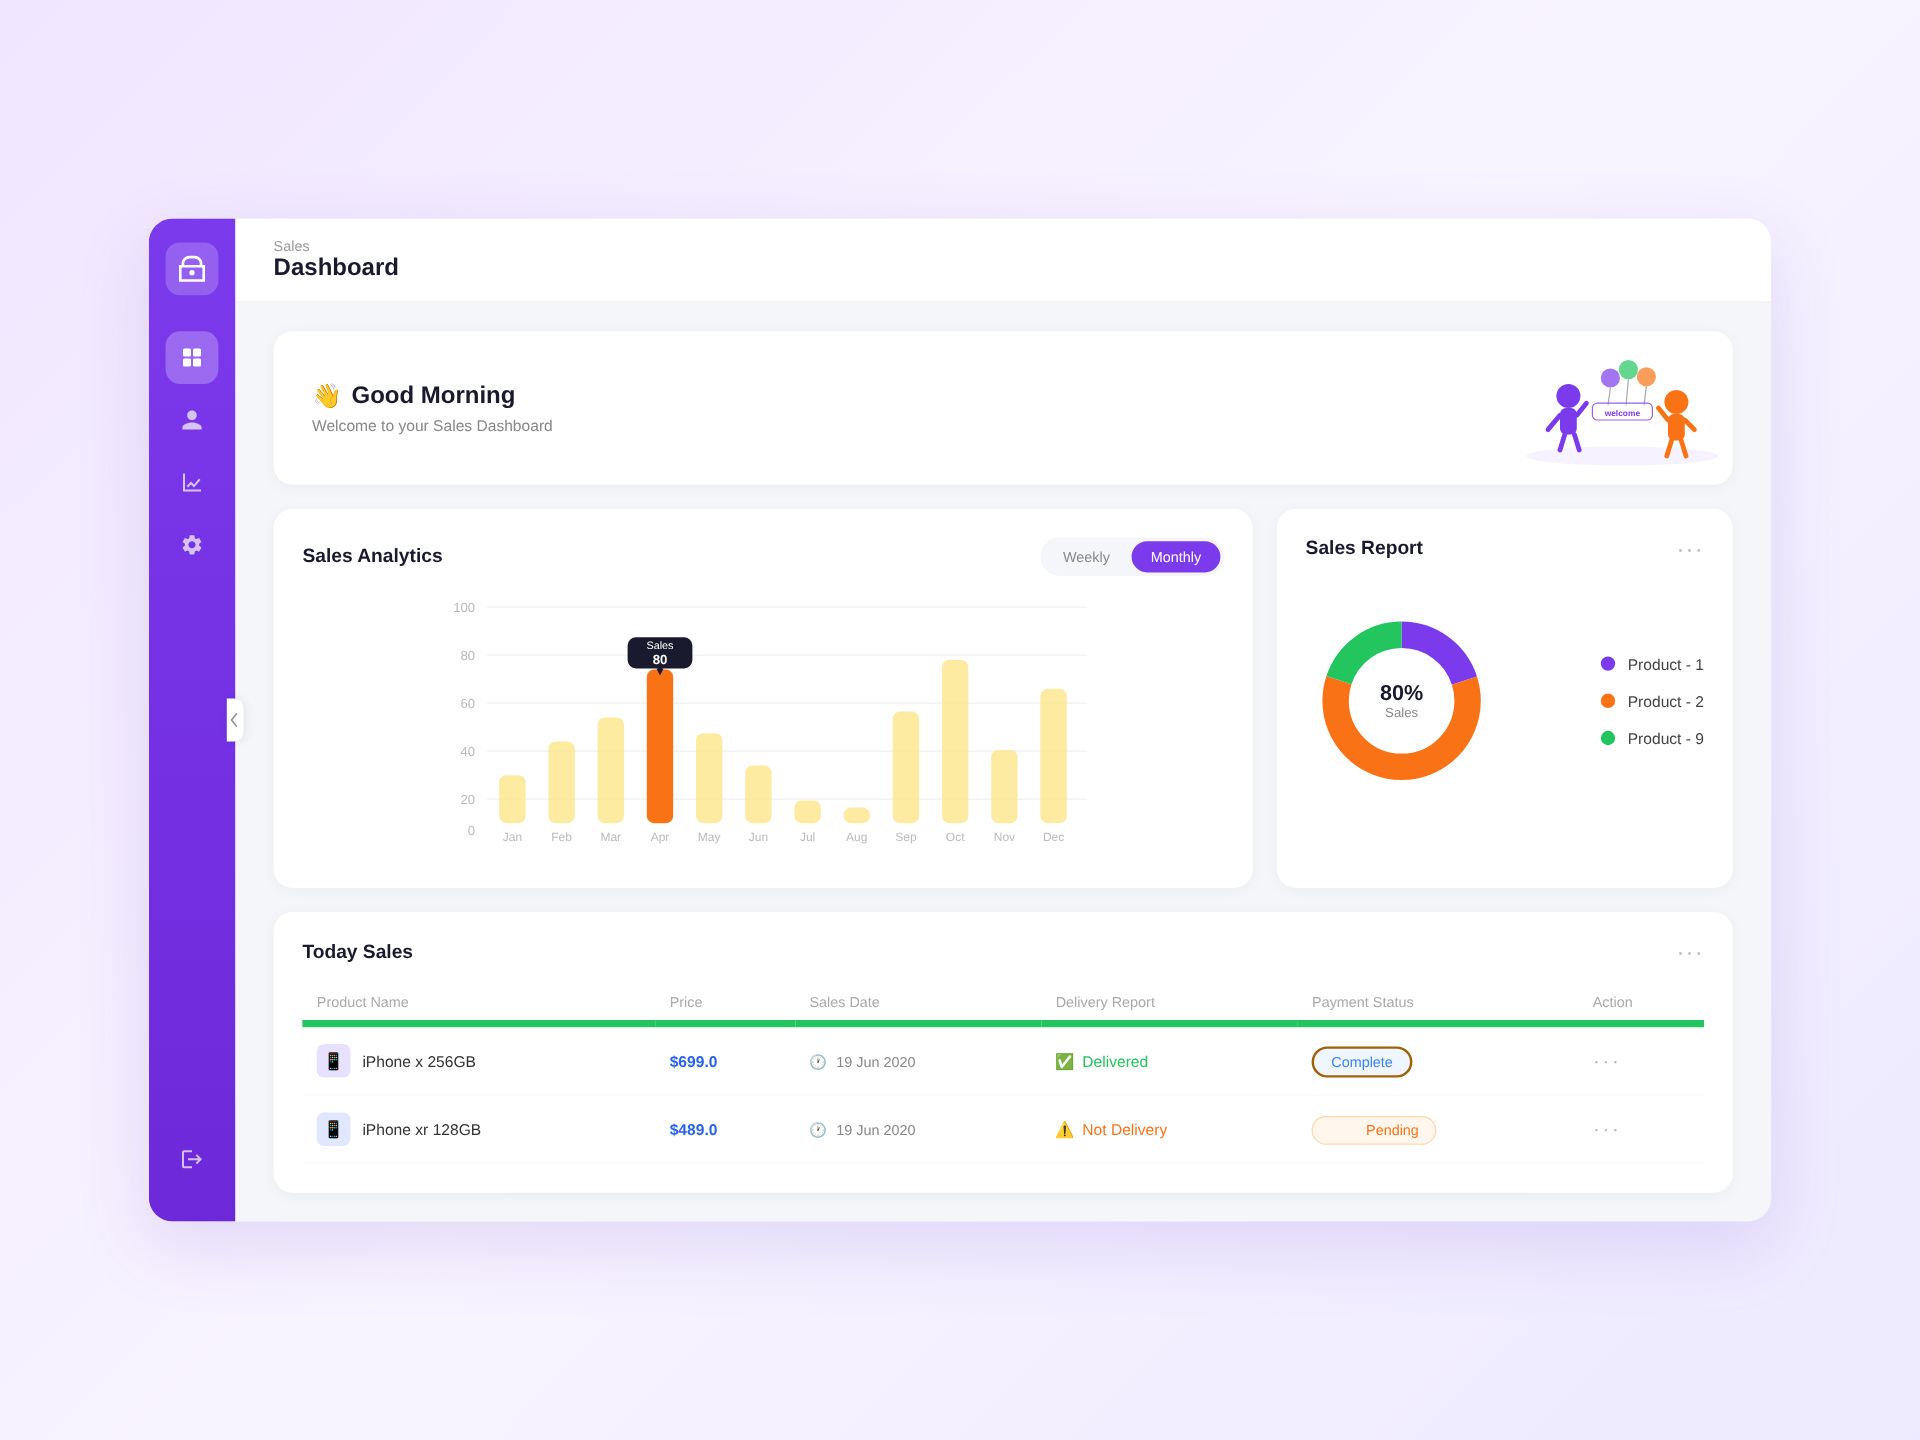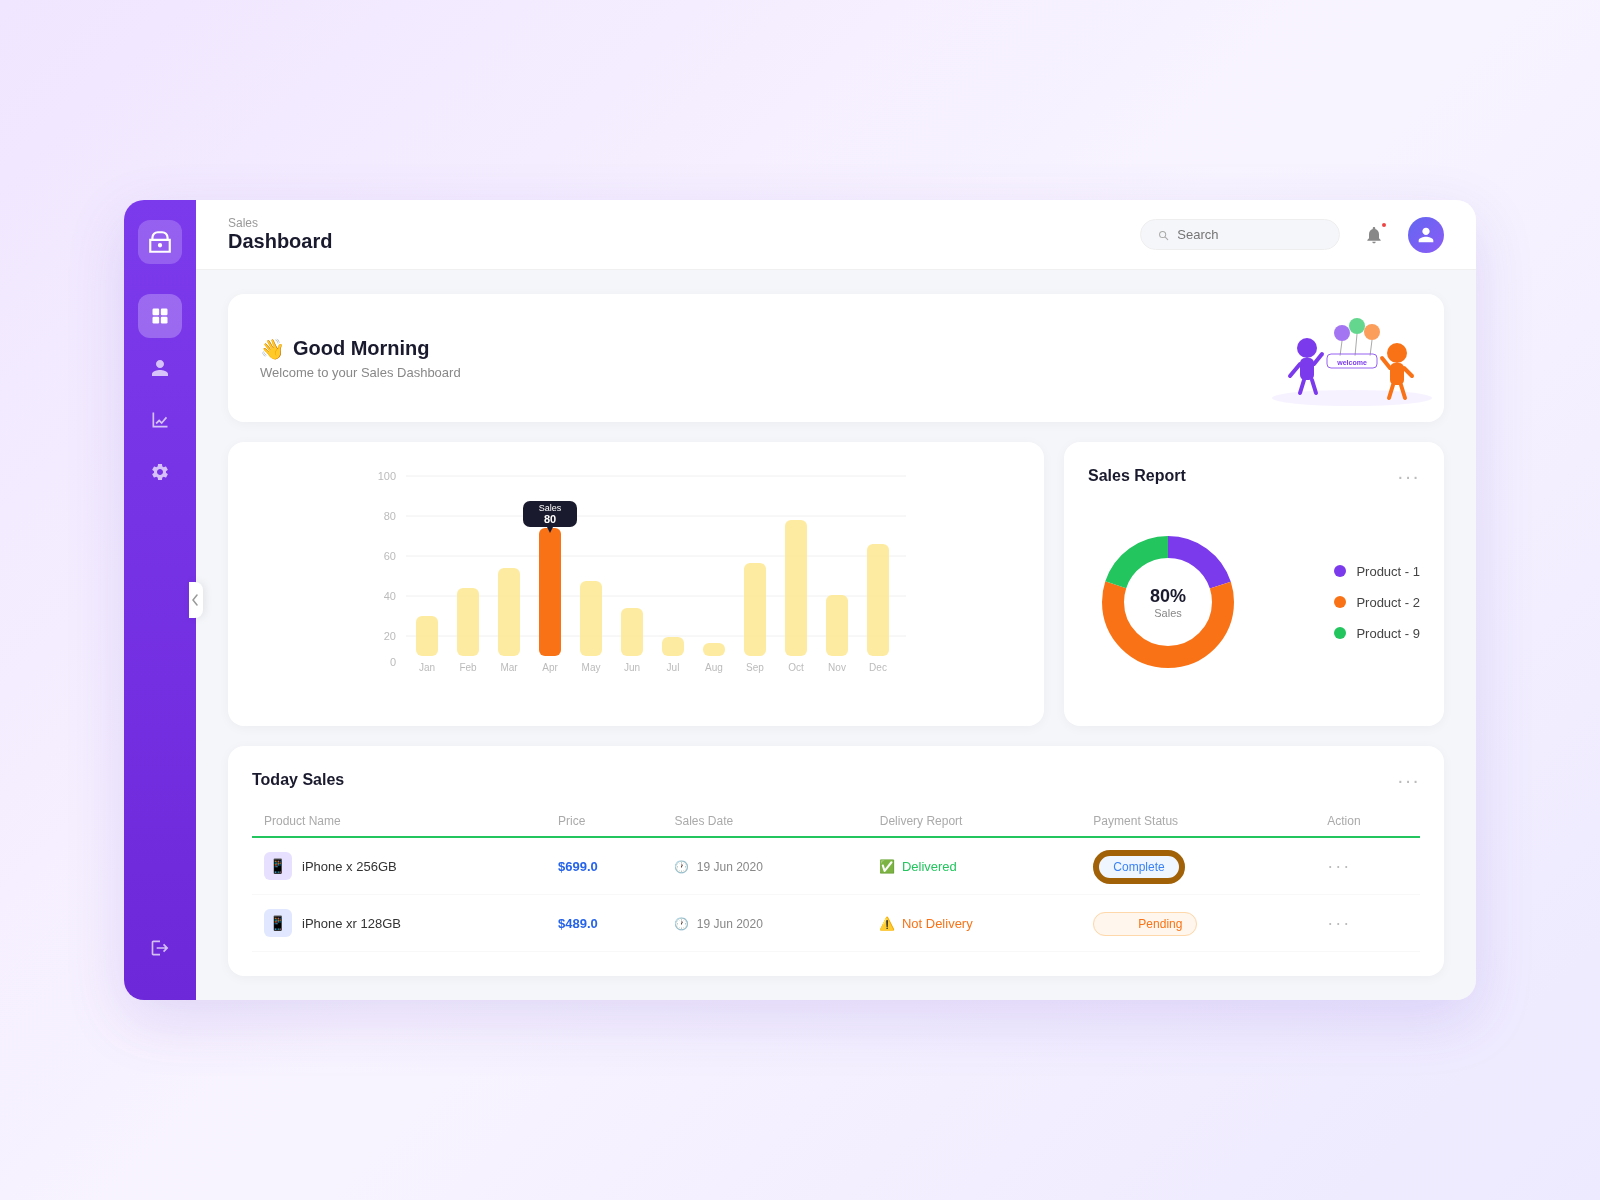--- a/index.html
+++ b/index.html
@@ -324,21 +324,21 @@
     table {
       width: 100%;
       border-collapse: collapse;
     }
     thead th {
       font-size: 12px;
       color: #aaa;
       font-weight: 500;
       text-align: left;
       padding: 8px 12px;
-      border-bottom: 2px solid #22c55e;
+      border-bottom: 6px solid #22c55e;
     }
     tbody tr { border-bottom: 1px solid #f8f8f8; }
     tbody td {
       padding: 14px 12px;
       font-size: 13px;
       color: #333;
       vertical-align: middle;
     }
     .product-cell {
       display: flex;
@@ -361,21 +361,21 @@
     .not-delivered-cell { display: flex; align-items: center; gap: 6px; color: #f97316; font-size: 13px; }
     .badge {
       padding: 4px 14px;
       border-radius: 20px;
       font-size: 12px;
       font-weight: 500;
     }
     .badge-complete {
       background: #eff6ff;
       color: #3b82f6;
-      border: 6px solid #a16207;
+      border: 2px solid #a16207;
     }
     .badge-pending {
       background: #fff7ed;
       color: #f97316;
       border: 1px solid #fed7aa;
       padding-left: 44px;
     }
     .action-dots {
       color: #bbb;
       font-size: 18px;
@@ -433,39 +433,20 @@
     </div>
   </nav>
 
   <div class="main">
 
     <header class="header">
       <div class="header-title-group">
         <div class="header-subtitle">Sales</div>
         <div class="header-title">Dashboard</div>
       </div>
-      <div class="header-right">
-        <div class="search-box">
-          <svg width="14" height="14" viewBox="0 0 24 24" fill="#aaa">
-            <path d="M21 21l-4.35-4.35M17 11A6 6 0 105 11a6 6 0 0012 0z" stroke="#aaa" stroke-width="2" fill="none" stroke-linecap="round"></path>
-          </svg>
-          <input type="text" placeholder="Search" style="">
-        </div>
-        <div class="notif-btn">
-          <svg width="20" height="20" viewBox="0 0 24 24" fill="#888">
-            <path d="M12 22c1.1 0 2-.9 2-2h-4c0 1.1.9 2 2 2zm6-6v-5c0-3.07-1.64-5.64-4.5-6.32V4c0-.83-.67-1.5-1.5-1.5s-1.5.67-1.5 1.5v.68C7.63 5.36 6 7.92 6 11v5l-2 2v1h16v-1l-2-2z"></path>
-          </svg>
-          <div class="notif-dot"></div>
-        </div>
-        <div class="avatar">
-          <svg width="22" height="22" viewBox="0 0 24 24" fill="white">
-            <path d="M12 12c2.21 0 4-1.79 4-4s-1.79-4-4-4-4 1.79-4 4 1.79 4 4 4zm0 2c-2.67 0-8 1.34-8 4v2h16v-2c0-2.66-5.33-4-8-4z"></path>
-          </svg>
-        </div>
-      </div>
     </header>
 
     <div class="content">
 
       <div class="welcome-banner">
         <div class="welcome-text-group">
           <div class="welcome-greeting">
             <span>👋</span>
             <span>Good Morning</span>
           </div>
@@ -499,20 +480,27 @@
 
             <rect x="75" y="36" width="50" height="14" rx="4" fill="#fff7" stroke="#7c3aed" stroke-width="1" opacity="0.8"></rect>
             <text x="100" y="47" text-anchor="middle" font-size="7" fill="#7c3aed" font-family="Arial" font-weight="bold">welcome</text>
           </svg>
         </div>
       </div>
 
       <div class="charts-row">
 
         <div class="card">
+          <div class="card-header">
+            <span class="card-title">Sales Analytics</span>
+            <div class="toggle-group">
+              <button class="toggle-btn">Weekly</button>
+              <button class="toggle-btn active">Monthly</button>
+            </div>
+          </div>
           <div class="bar-chart-area">
             <svg class="bar-chart-svg" viewBox="0 0 540 220">
 
               <line x1="40" y1="10" x2="540" y2="10" stroke="#f0f0f0" stroke-width="1"></line>
               <line x1="40" y1="50" x2="540" y2="50" stroke="#f0f0f0" stroke-width="1"></line>
               <line x1="40" y1="90" x2="540" y2="90" stroke="#f0f0f0" stroke-width="1"></line>
               <line x1="40" y1="130" x2="540" y2="130" stroke="#f0f0f0" stroke-width="1"></line>
               <line x1="40" y1="170" x2="540" y2="170" stroke="#f0f0f0" stroke-width="1"></line>
 
               <text x="30" y="14" text-anchor="end" font-size="11" fill="#bbb">100</text>

